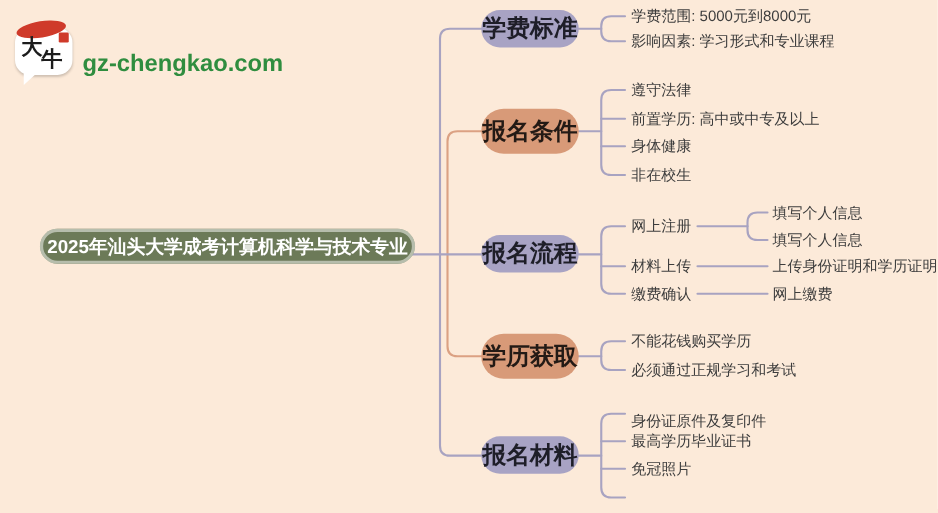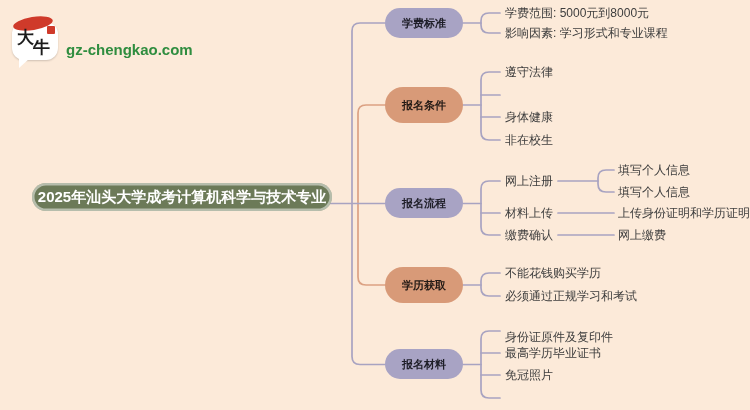--- a/index.html
+++ b/index.html
@@ -22,30 +22,30 @@
           border-radius:12px;box-shadow:0 1px 2px rgba(0,0,0,.18);}
   .bubble .tail{position:absolute;left:7px;bottom:-8px;width:0;height:0;
           border-top:10px solid #fff;border-right:11px solid transparent;}
   .bubble .arc{position:absolute;left:1px;top:-5px;width:40px;height:13px;
           background:var(--c-seal-red);border-radius:50%;transform:rotate(-9deg);}
   .bubble .lchar{position:absolute;font-weight:bold;color:#1c1c1c;font-size:17px;line-height:1;}
   .lc1{left:5px;top:7px;} .lc2{left:21px;top:17px;}
   .seal{position:absolute;right:3px;top:4px;width:8px;height:8px;background:var(--c-seal-red);border-radius:1px;}
   .brand-name{position:absolute;left:54px;top:6px;font-size:18px;font-weight:800;
           color:var(--c-brand-green);letter-spacing:0.5px;white-space:nowrap;}
-  .brand-url{position:absolute;left:54px;top:29px;font-size:15px;font-weight:700;
+  .brand-url{position:absolute;left:54px;top:29px;font-size:19px;font-weight:700;
           color:var(--c-brand-green);white-space:nowrap;}
 
   
   .root-node{position:absolute;left:8px;top:183px;width:300px;height:28px;border-radius:22px;
           background:var(--c-root-fill);box-shadow:inset 0 0 0 2.5px var(--c-root-ring);
           display:flex;align-items:center;justify-content:center;color:var(--c-root-text);
           font-size:15px;font-weight:bold;white-space:nowrap;margin-left:24px;}
   .pill{position:absolute;left:385px;width:78px;display:flex;align-items:center;justify-content:center;
-          font-size:11px;font-weight:bold;color:var(--c-node-text);white-space:nowrap;}
+          font-size:19px;font-weight:bold;color:var(--c-node-text);white-space:nowrap;}
   .pill-lav{height:30px;border-radius:15px;background:var(--c-lavender);}
   .pill-sal{height:36px;border-radius:18px;background:var(--c-salmon);color:#231a15;}
   .leaf{position:absolute;font-size:12px;line-height:18px;color:var(--c-leaf-text);white-space:nowrap;}
 </style>
 </head>
 <body>
 
 <div class="stage">
 
   <svg class="connectors" viewBox="0 0 750 410">
@@ -96,20 +96,21 @@
   <div class="pill pill-lav" style="top:8px;">学费标准</div>
   <div class="pill pill-sal" style="top:87px;">报名条件</div>
   <div class="pill pill-lav" style="top:188px;">报名流程</div>
   <div class="pill pill-sal" style="top:267px;">学历获取</div>
   <div class="pill pill-lav" style="top:349px;text-align:right;">报名材料</div>
 
   <div class="leaf" style="left:505px;top:4px;">学费范围: 5000元到8000元</div>
   <div class="leaf" style="left:505px;top:24px;">影响因素: 学习形式和专业课程</div>
 
   <div class="leaf" style="left:505px;top:63px;">遵守法律</div>
+  <div class="leaf" style="left:505px;top:86px;">前置学历: 高中或中专及以上</div>
   <div class="leaf" style="left:505px;top:108px;">身体健康</div>
   <div class="leaf" style="left:505px;top:131px;">非在校生</div>
 
   <div class="leaf" style="left:505px;top:172px;">网上注册</div>
   <div class="leaf" style="left:505px;top:204px;">材料上传</div>
   <div class="leaf" style="left:505px;top:226px;">缴费确认</div>
 
   <div class="leaf" style="left:618px;top:161px;">填写个人信息</div>
   <div class="leaf" style="left:618px;top:183px;">填写个人信息</div>
   <div class="leaf" style="left:618px;top:204px;">上传身份证明和学历证明</div>

